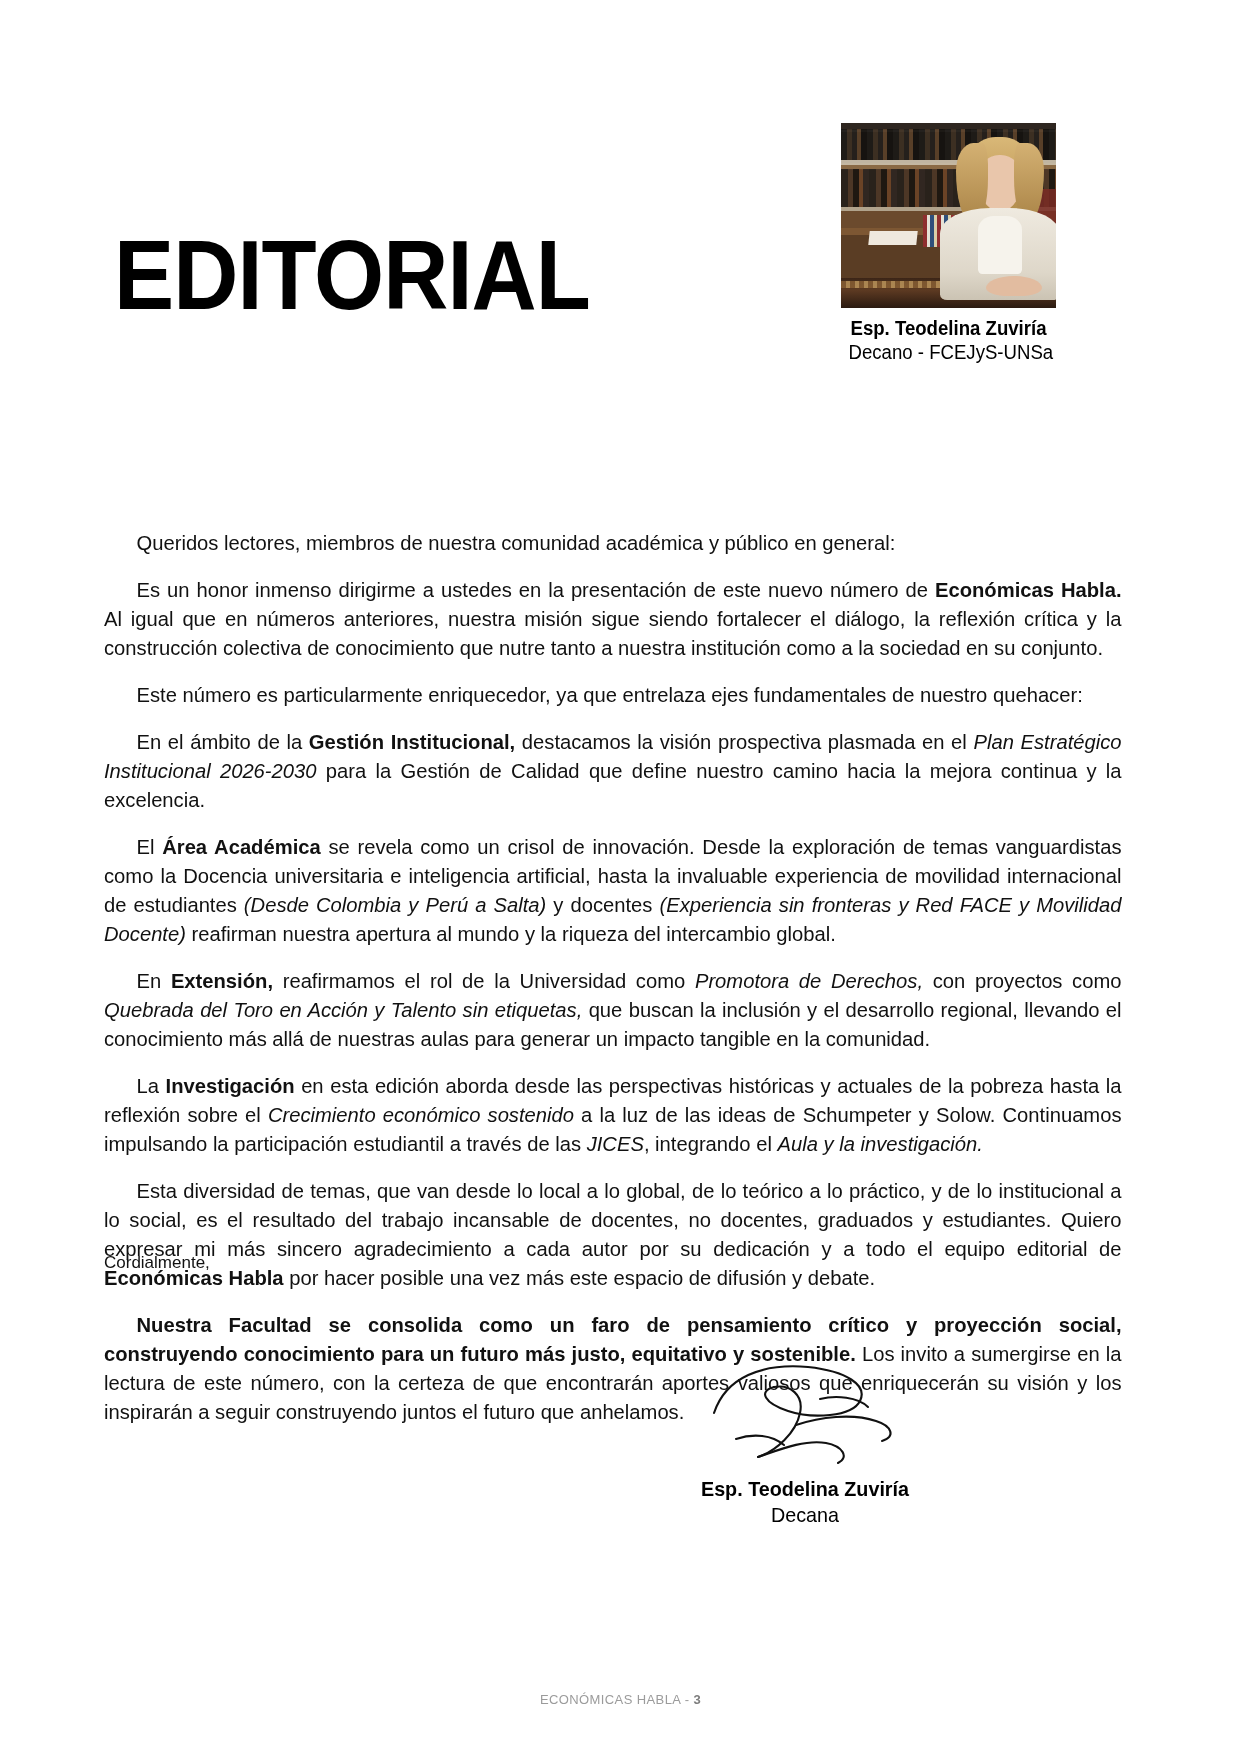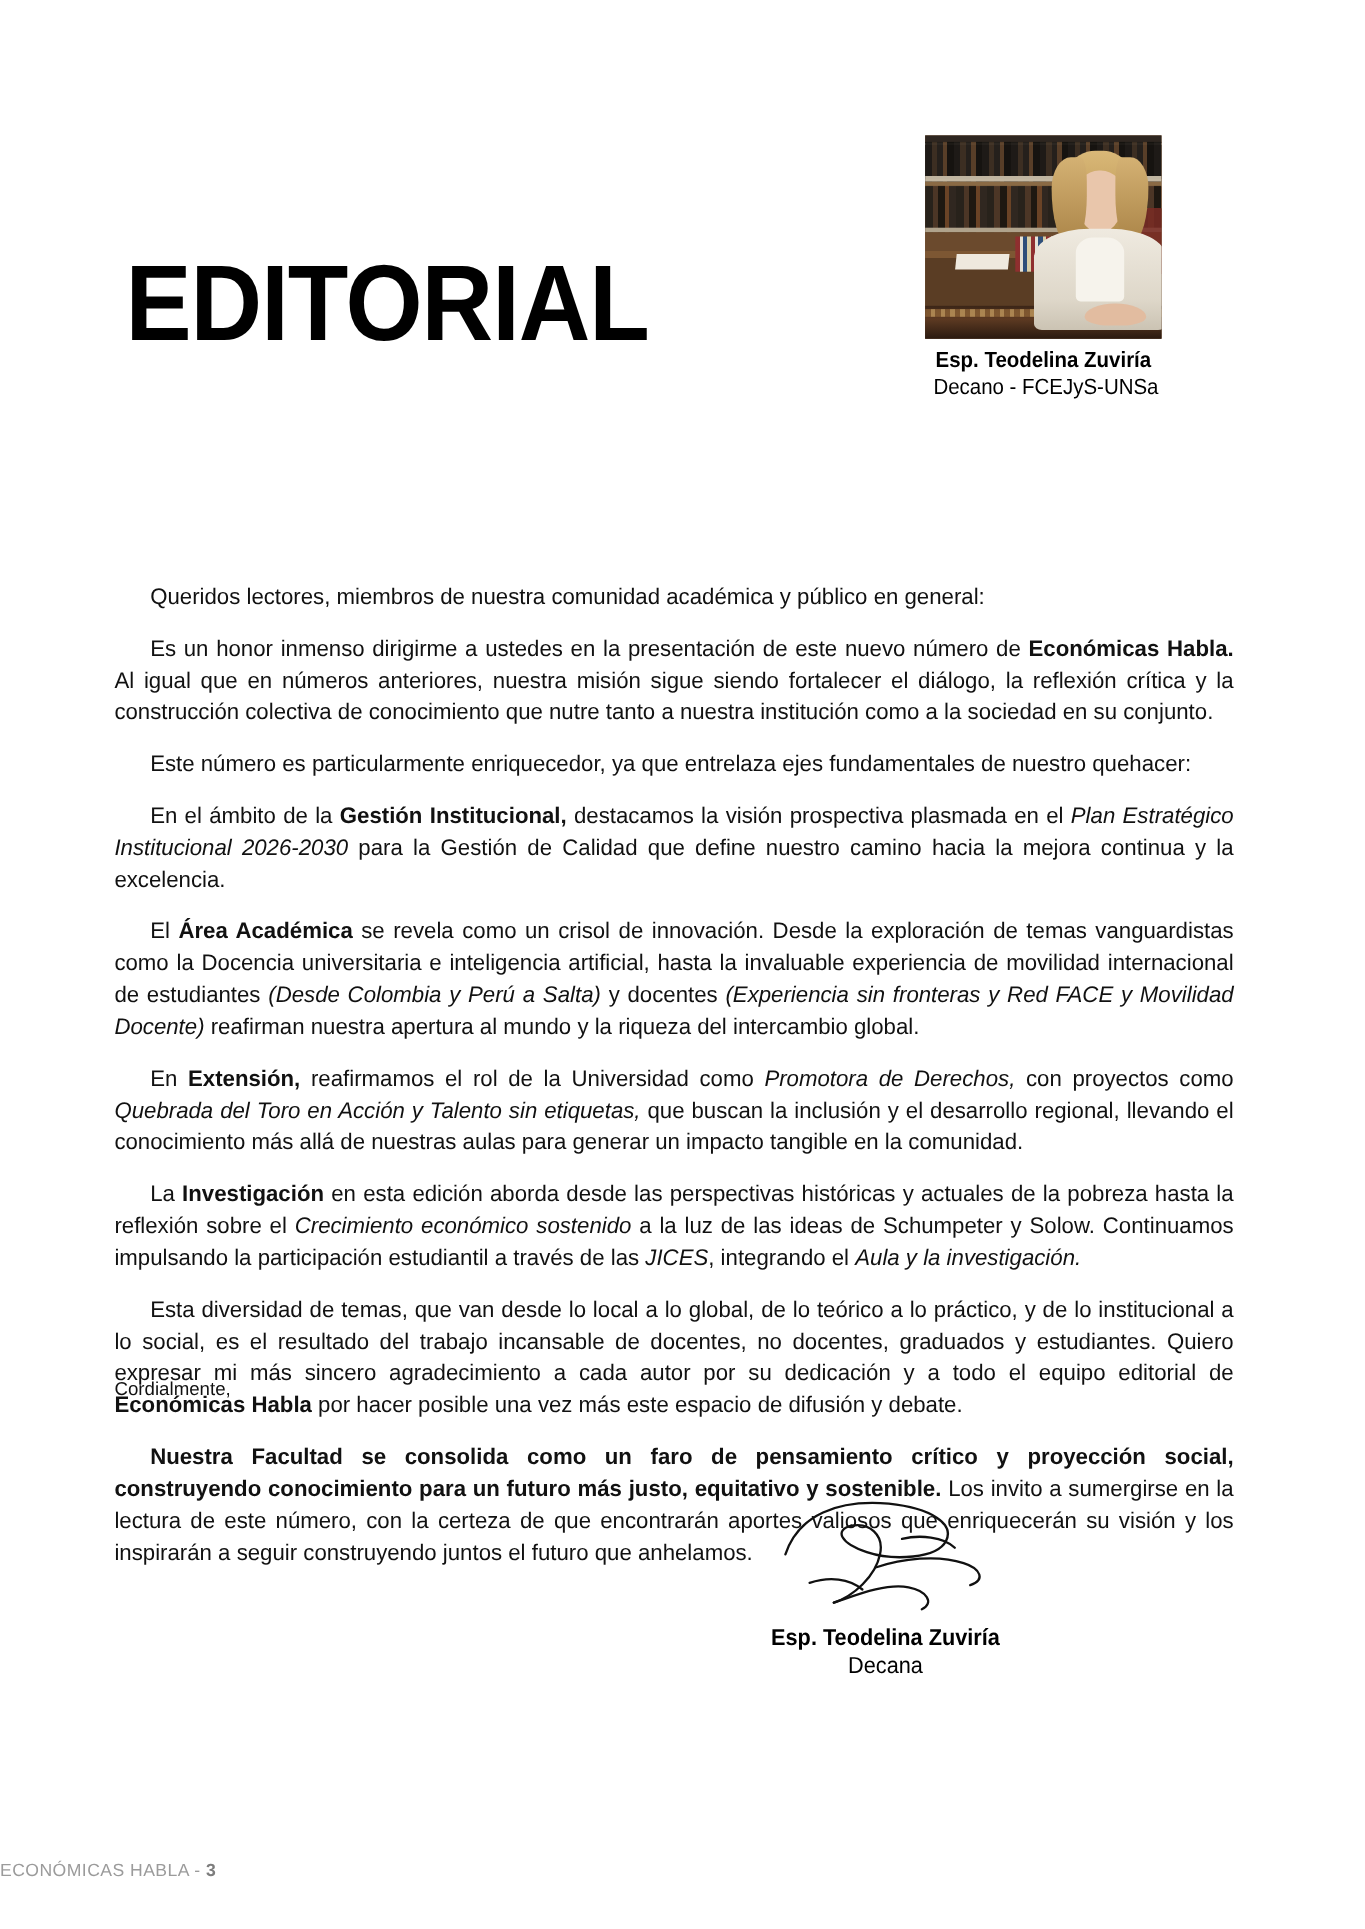--- a/index.html
+++ b/index.html
@@ -281,23 +281,23 @@
     transform: scaleX(0.94);
     white-space: nowrap;
   }
 
   
   .footer {
     position: absolute;
     left: 0;
     top: 1692px;
     width: 1241px;
-    text-align: left;
-    font-family: "Liberation Sans Narrow", "Liberation Sans", sans-serif;
-    font-size: 16px;
+    text-align: center;
+    font-family: "Liberation Sans Narrow", "Liberation Sans", sans-serif;
+    font-size: 13px;
     letter-spacing: 0.4px;
     color: #9b9b9b;
   }
   .footer b { color: #7d7d7d; font-weight: bold; }
 </style>
 </head>
 <body>
 
 <div class="page">
 

